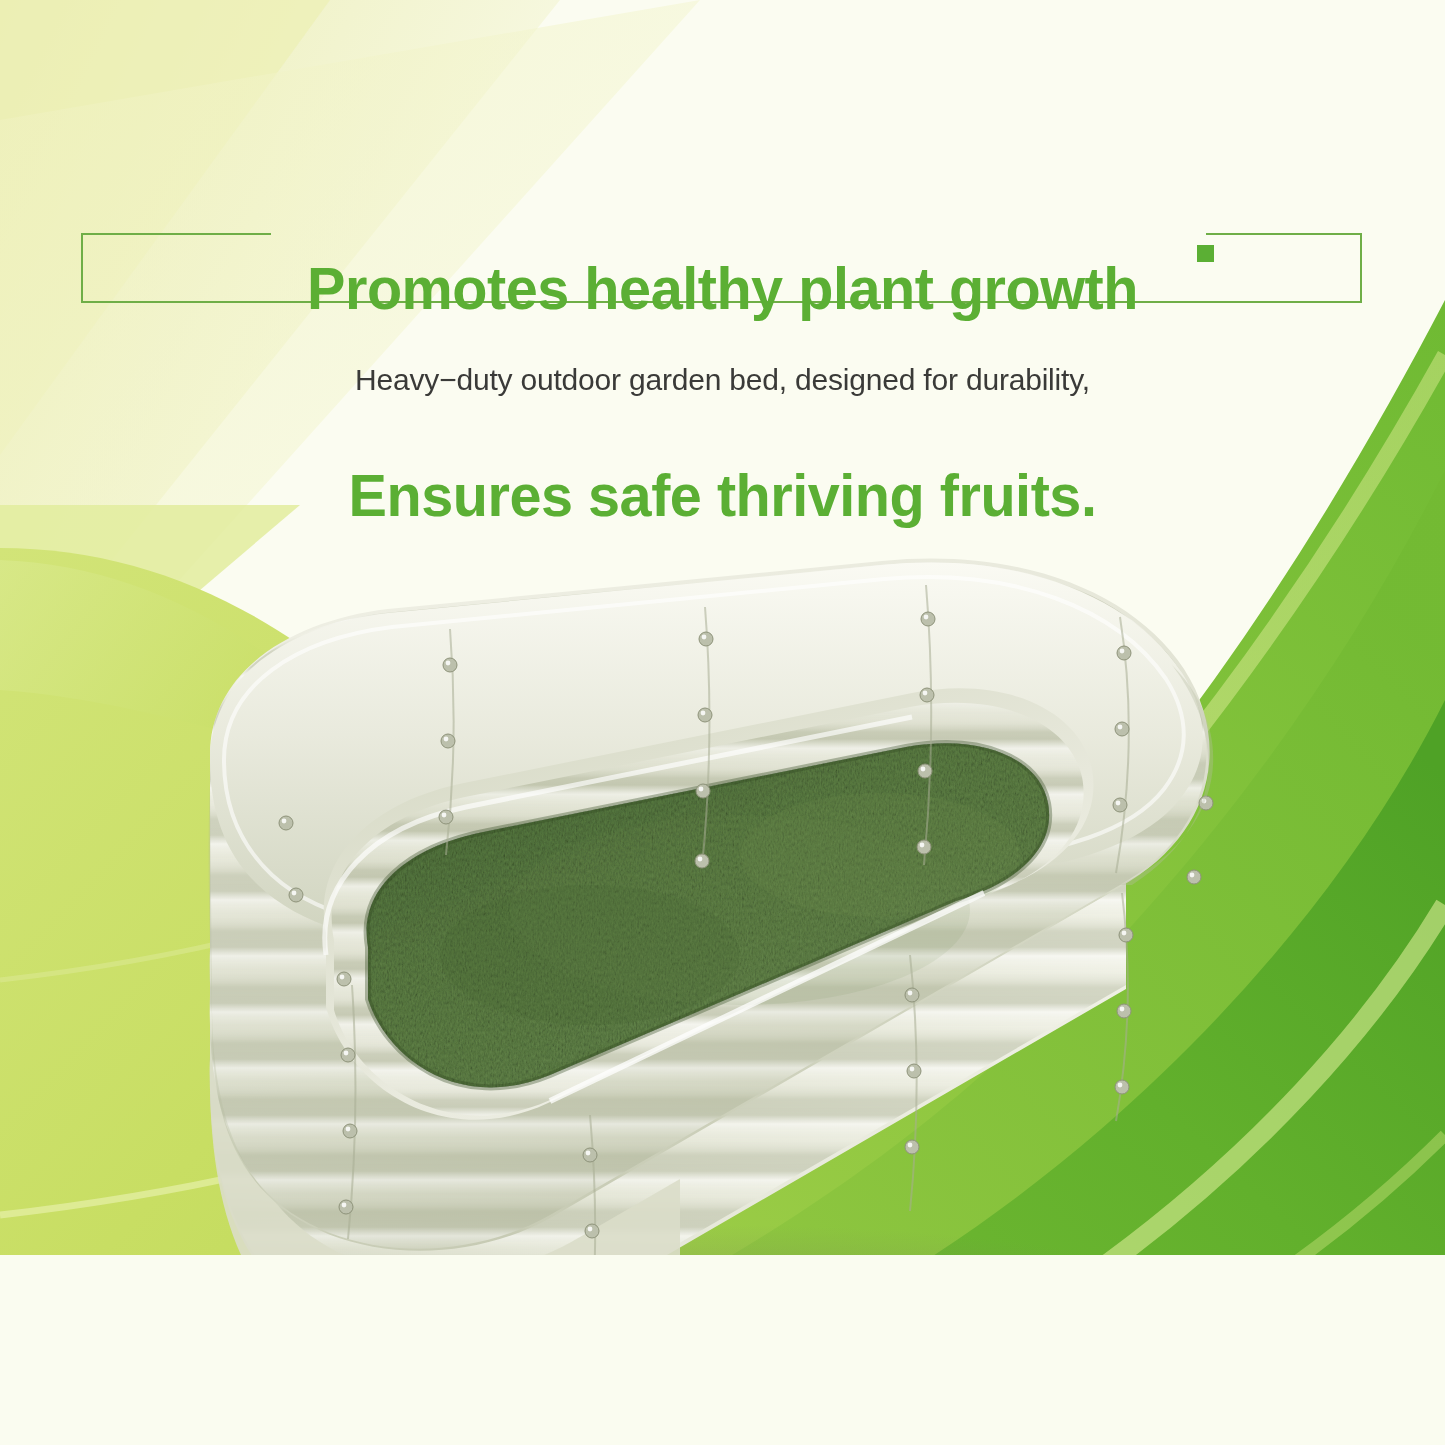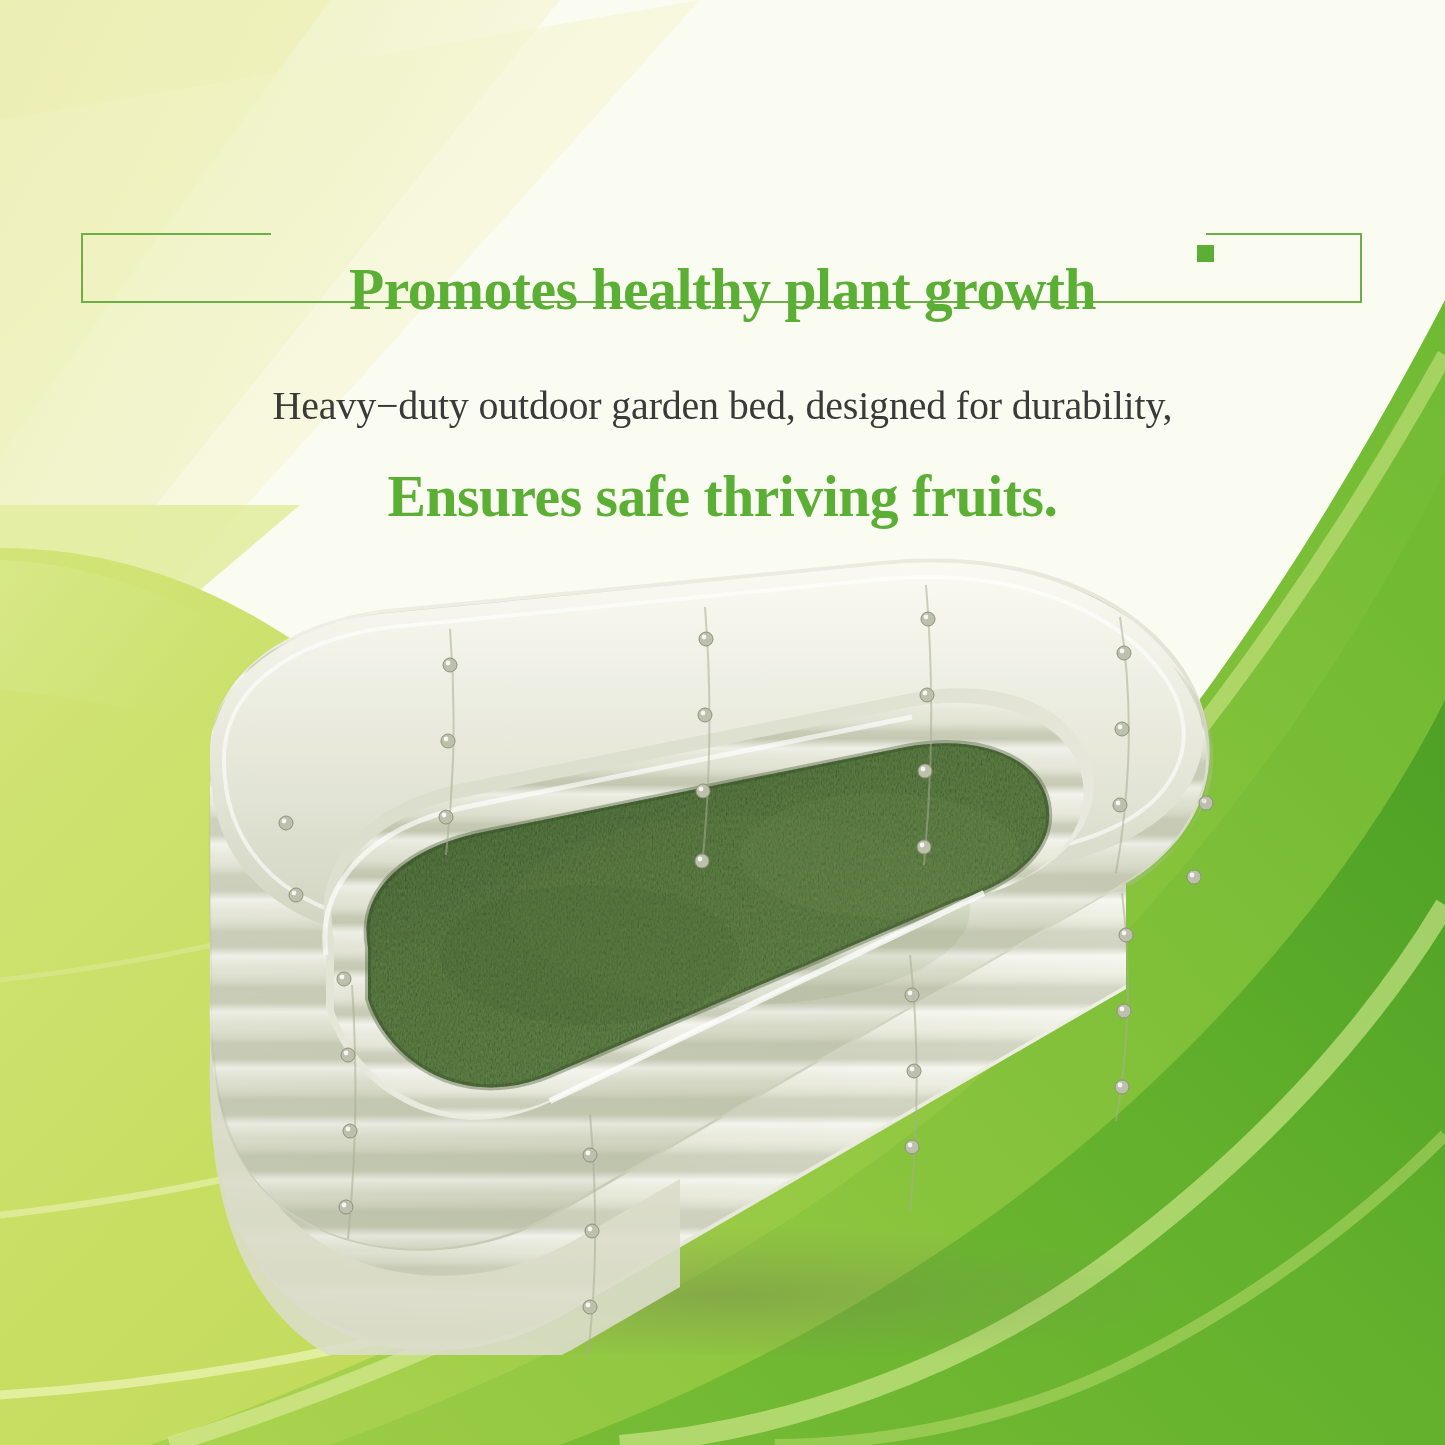--- a/index.html
+++ b/index.html
@@ -1,21 +1,21 @@
 <!DOCTYPE html>
 <html><head>
 <meta charset="utf-8">
 <style>
   html,body{margin:0;padding:0;}
   body{
     width:1445px;height:1445px;overflow:hidden;
     font-family:"Liberation Sans","DejaVu Sans",sans-serif;
     background:#FAFCF0;
   }
-  #stage{position:relative;width:1445px;height:1445px;overflow:hidden;background:#FBFCF1;font-family:Liberation Serif, serif;}
+  #stage{position:relative;width:1445px;height:1255px;overflow:hidden;background:#FBFCF1;}
 
   
   .bg-layer{position:absolute;inset:0;pointer-events:none;}
   .bg-svg{position:absolute;left:0;top:0;width:1445px;height:1445px;display:block;}
 
   
   #frame{position:absolute;left:81px;top:233px;width:1281px;height:70px;}
   .frame-edge{position:absolute;background:#6FAE47;}
   .fr-left  {left:0;top:0;width:2px;height:70px;}
   .fr-right {left:1279px;top:0;width:2px;height:70px;}
@@ -36,23 +36,23 @@
   #headline .hl2{margin-top:2px;}
 
   
   #accent-square{
     position:absolute;left:1197px;top:245px;width:17px;height:17px;
     background:#5BAF34;
   }
 
   
   #subtitle{
-    position:absolute;left:0;top:366px;width:1445px;
+    position:absolute;left:0;top:350px;width:1445px;
     text-align:center;color:#3A3A38;
-    font-size:40px;line-height:2.0;font-weight:normal;
+    font-size:30px;line-height:2.0;font-weight:normal;
     letter-spacing:-0.2px;
   }
   #subtitle .sb{display:block;white-space:pre;}
 
   
   #product{position:absolute;left:120px;top:555px;width:1190px;height:800px;}
   .prod-svg{width:100%;height:100%;display:block;}
 </style>
 </head>
 <body>

